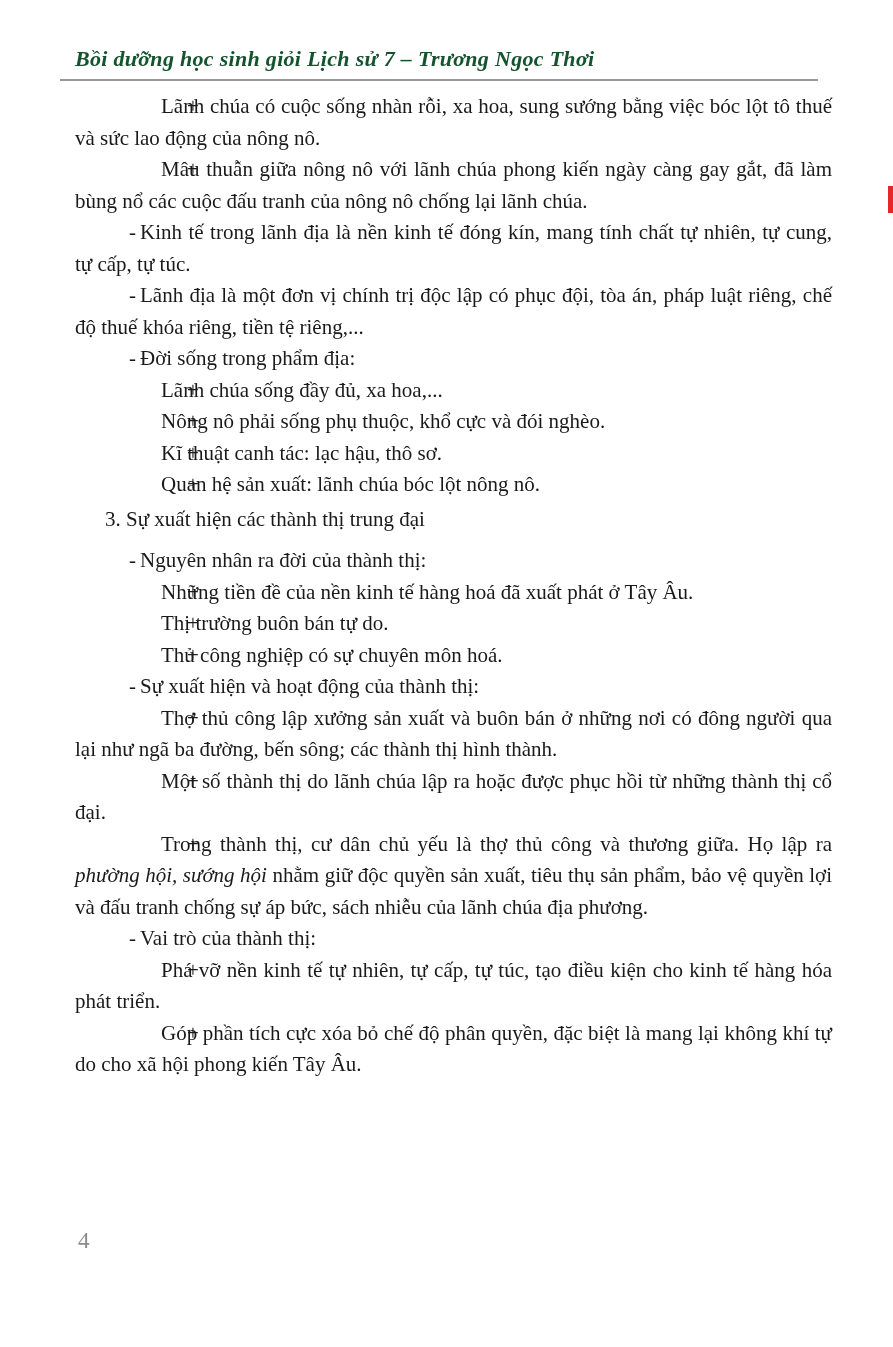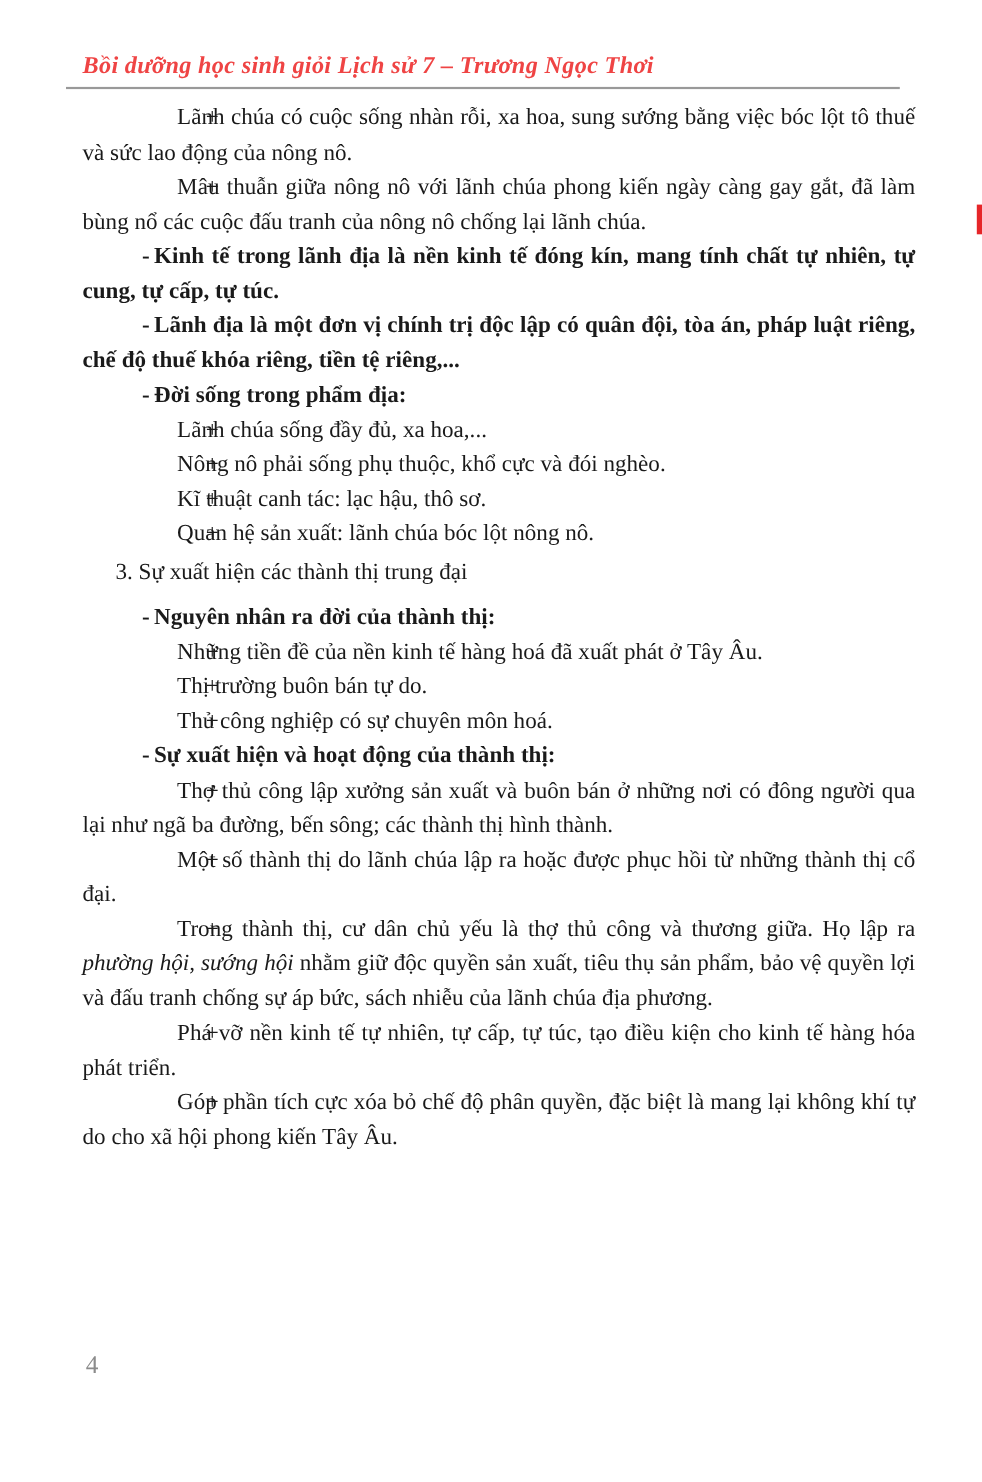--- a/index.html
+++ b/index.html
@@ -13,38 +13,38 @@
   }
   .page { position: absolute; inset: 0; }
 
   .header {
     position: absolute; left: 75px; top: 46px; right: 60px;
   }
   .header-title {
     font-style: italic;
     font-weight: bold;
     font-size: 22px;
-    color: #ef4444;
+    color: #14532d;
     letter-spacing: 0.3px;
     white-space: nowrap;
   }
   .header-rule {
     position: absolute; left: 60px; top: 79px;
     width: 758px; height: 2px;
     background: #999999;
   }
 
   .content {
     position: absolute; left: 75px; top: 91px; width: 757px;
     font-size: 21px;
     line-height: 31.5px;
     text-align: justify;
   }
   p.para { margin: 0; padding: 0; }
-  p.p-dash { text-indent: 27px; font-weight: bold; }
+  p.p-dash { text-indent: 27px; }
   p.p-plus { text-indent: 56px; }
   p.p-heading {
     font-weight: normal;
     text-indent: 30px;
     text-align: left;
     margin: 3px 0 10px 0;
   }
   .marker { display: inline-block; font-style: normal; }
   .p-dash > .marker { width: 38px; }
   .p-plus > .marker { width: 30px; }
@@ -69,35 +69,36 @@
 
   <div class="header">
     <span class="header-title">Bồi dưỡng học sinh giỏi Lịch sử 7 – Trương Ngọc Thơi</span>
   </div>
   <div class="header-rule"></div>
 
   <div class="content">
       <p class="para p-plus"><span class="marker">+</span><span>Lãnh chúa có cuộc sống nhàn rỗi, xa hoa, sung sướng bằng việc bóc lột tô thuế và sức lao động của nông nô.</span></p>
       <p class="para p-plus"><span class="marker">+</span><span>Mâu thuẫn giữa nông nô với lãnh chúa phong kiến ngày càng gay gắt, đã làm bùng nổ các cuộc đấu tranh của nông nô chống lại lãnh chúa.</span></p>
       <p class="para p-dash"><span class="marker">-</span><span>Kinh tế trong lãnh địa là nền kinh tế đóng kín, mang tính chất tự nhiên, tự cung, tự cấp, tự túc.</span></p>
-      <p class="para p-dash"><span class="marker">-</span><span>Lãnh địa là một đơn vị chính trị độc lập có quân đội, tòa án, pháp luật riêng, chế độ thuế khóa riêng, tiền tệ riêng,...</span></p>
+      <p class="para p-dash"><span class="marker">-</span><span>Lãnh địa là một đơn vị chính trị độc lập có phục đội, tòa án, pháp luật riêng, chế độ thuế khóa riêng, tiền tệ riêng,...</span></p>
       <p class="para p-dash"><span class="marker">-</span><span>Đời sống trong phẩm địa:</span></p>
       <p class="para p-plus"><span class="marker">+</span><span>Lãnh chúa sống đầy đủ, xa hoa,...</span></p>
       <p class="para p-plus"><span class="marker">+</span><span>Nông nô phải sống phụ thuộc, khổ cực và đói nghèo.</span></p>
       <p class="para p-plus"><span class="marker">+</span><span>Kĩ thuật canh tác: lạc hậu, thô sơ.</span></p>
       <p class="para p-plus"><span class="marker">+</span><span>Quan hệ sản xuất: lãnh chúa bóc lột nông nô.</span></p>
       <p class="para p-heading"><span>3. Sự xuất hiện các thành thị trung đại</span></p>
       <p class="para p-dash"><span class="marker">-</span><span>Nguyên nhân ra đời của thành thị:</span></p>
       <p class="para p-plus"><span class="marker">+</span><span>Những tiền đề của nền kinh tế hàng hoá đã xuất phát ở Tây Âu.</span></p>
       <p class="para p-plus"><span class="marker">+</span><span>Thị trường buôn bán tự do.</span></p>
       <p class="para p-plus"><span class="marker">+</span><span>Thủ công nghiệp có sự chuyên môn hoá.</span></p>
       <p class="para p-dash"><span class="marker">-</span><span>Sự xuất hiện và hoạt động của thành thị:</span></p>
       <p class="para p-plus"><span class="marker">+</span><span>Thợ thủ công lập xưởng sản xuất và buôn bán ở những nơi có đông người qua lại như ngã ba đường, bến sông; các thành thị hình thành.</span></p>
       <p class="para p-plus"><span class="marker">+</span><span>Một số thành thị do lãnh chúa lập ra hoặc được phục hồi từ những thành thị cổ đại.</span></p>
       <p class="para p-plus"><span class="marker">+</span><span>Trong thành thị, cư dân chủ yếu là thợ thủ công và thương giữa. Họ lập ra </span><span class="seg-italic">phường hội, sướng hội</span><span> nhằm giữ độc quyền sản xuất, tiêu thụ sản phẩm, bảo vệ quyền lợi và đấu tranh chống sự áp bức, sách nhiễu của lãnh chúa địa phương.</span></p>
+      <p class="para p-dash"><span class="marker">-</span><span>Vai trò của thành thị:</span></p>
       <p class="para p-plus"><span class="marker">+</span><span>Phá vỡ nền kinh tế tự nhiên, tự cấp, tự túc, tạo điều kiện cho kinh tế hàng hóa phát triển.</span></p>
       <p class="para p-plus"><span class="marker">+</span><span>Góp phần tích cực xóa bỏ chế độ phân quyền, đặc biệt là mang lại không khí tự do cho xã hội phong kiến Tây Âu.</span></p>
     </div>
 
   <div class="edge-marker"></div>
 
   <div class="footer-page-number">4</div>
 
 </div>
 

